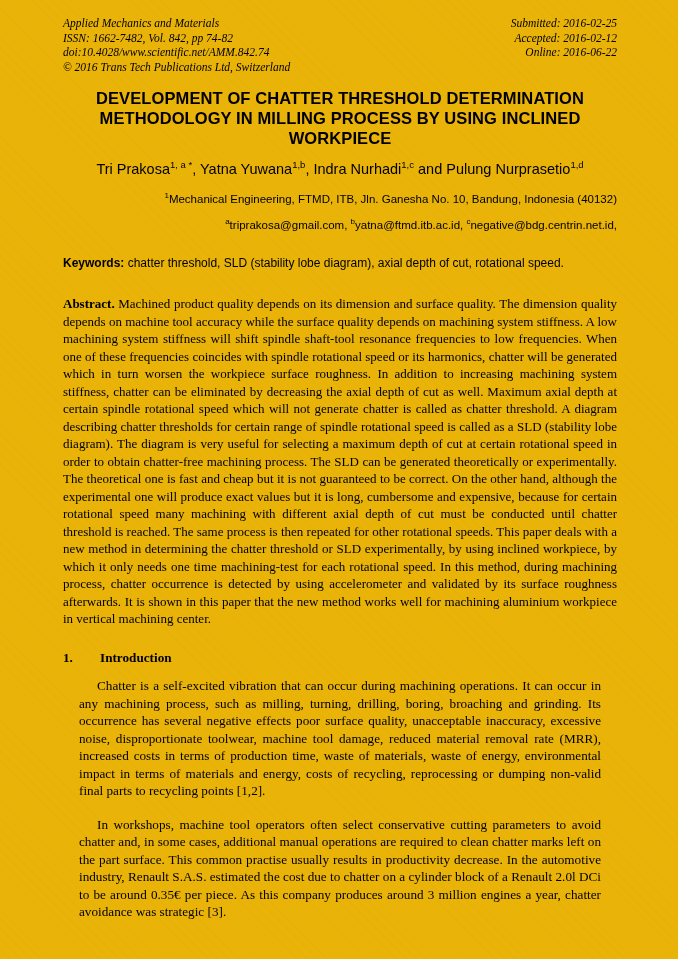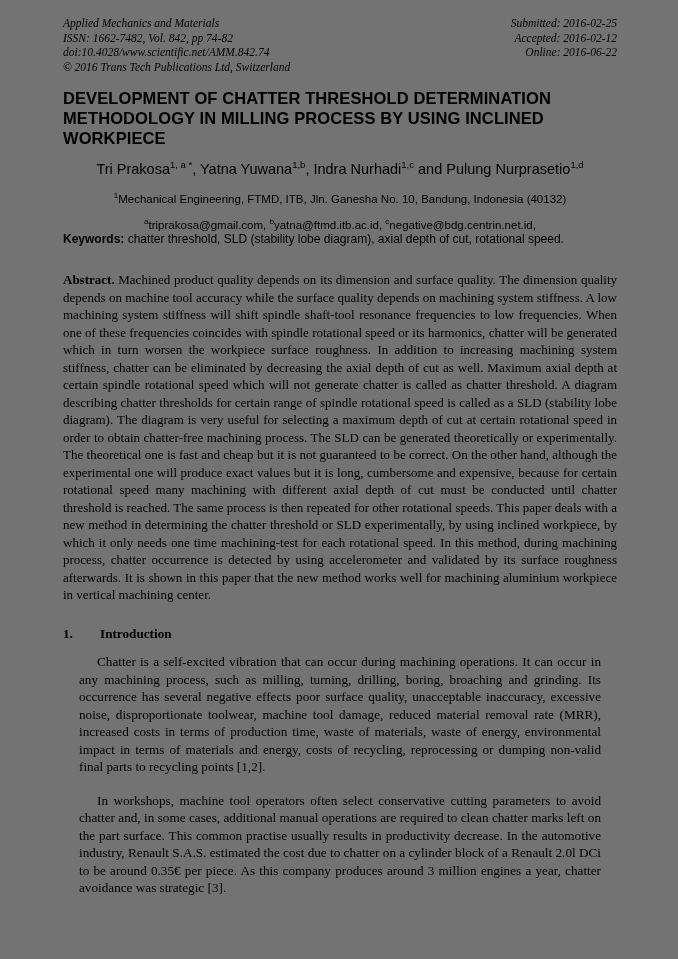--- a/index.html
+++ b/index.html
@@ -1,21 +1,21 @@
 <!DOCTYPE html>
 <html><head>
 <meta charset="utf-8">
 <style>
   html, body { margin: 0; padding: 0; background: #e8e8e8; }
   .page {
     position: relative;
     width: 678px;
     height: 959px;
     margin: 0 auto;
-    background: #737373;
+    background: #eab308;
     box-sizing: border-box;
     padding: 16px 61px 0 63px;
     font-family: "Liberation Serif", serif;
     color: #000000;
     overflow: hidden;
   }
   .watermark {
     position: absolute;
     inset: 0;
     pointer-events: none;
@@ -35,52 +35,53 @@
     justify-content: space-between;
     font-style: italic;
     font-size: 11.5px;
     line-height: 14.5px;
   }
   .hdr-right { text-align: right; }
 
   
   .title {
     margin: 14px 0 0 0;
-    text-align: left;
+    text-align: center;
     font-family: "Liberation Sans", sans-serif;
     font-weight: bold;
     font-size: 16.5px;
     line-height: 20px;
     letter-spacing: 0.1px;
   }
   .title span { display: block; }
 
   
   .authors {
     margin-top: 7px;
     text-align: center;
     font-family: "Liberation Sans", sans-serif;
     font-size: 14.5px;
     line-height: 19px;
   }
   .authors sup { font-size: 9.5px; }
 
   
   .affil, .emails {
-    text-align: center;
+    text-align: right;
     font-family: "Liberation Sans", sans-serif;
     font-size: 11.5px;
     line-height: 15px;
   }
   .affil { margin-top: 9px; }
   .emails { margin-top: 7px; }
   .affil sup, .emails sup { font-size: 8px; }
 
   
   .keywords {
+    margin-top: 24px;
     font-family: "Liberation Sans", sans-serif;
     font-size: 12px;
     line-height: 15px;
   }
   .keywords .kw-label { font-weight: bold; }
 
   
   .abstract {
     margin-top: 24px;
     font-size: 13px;

